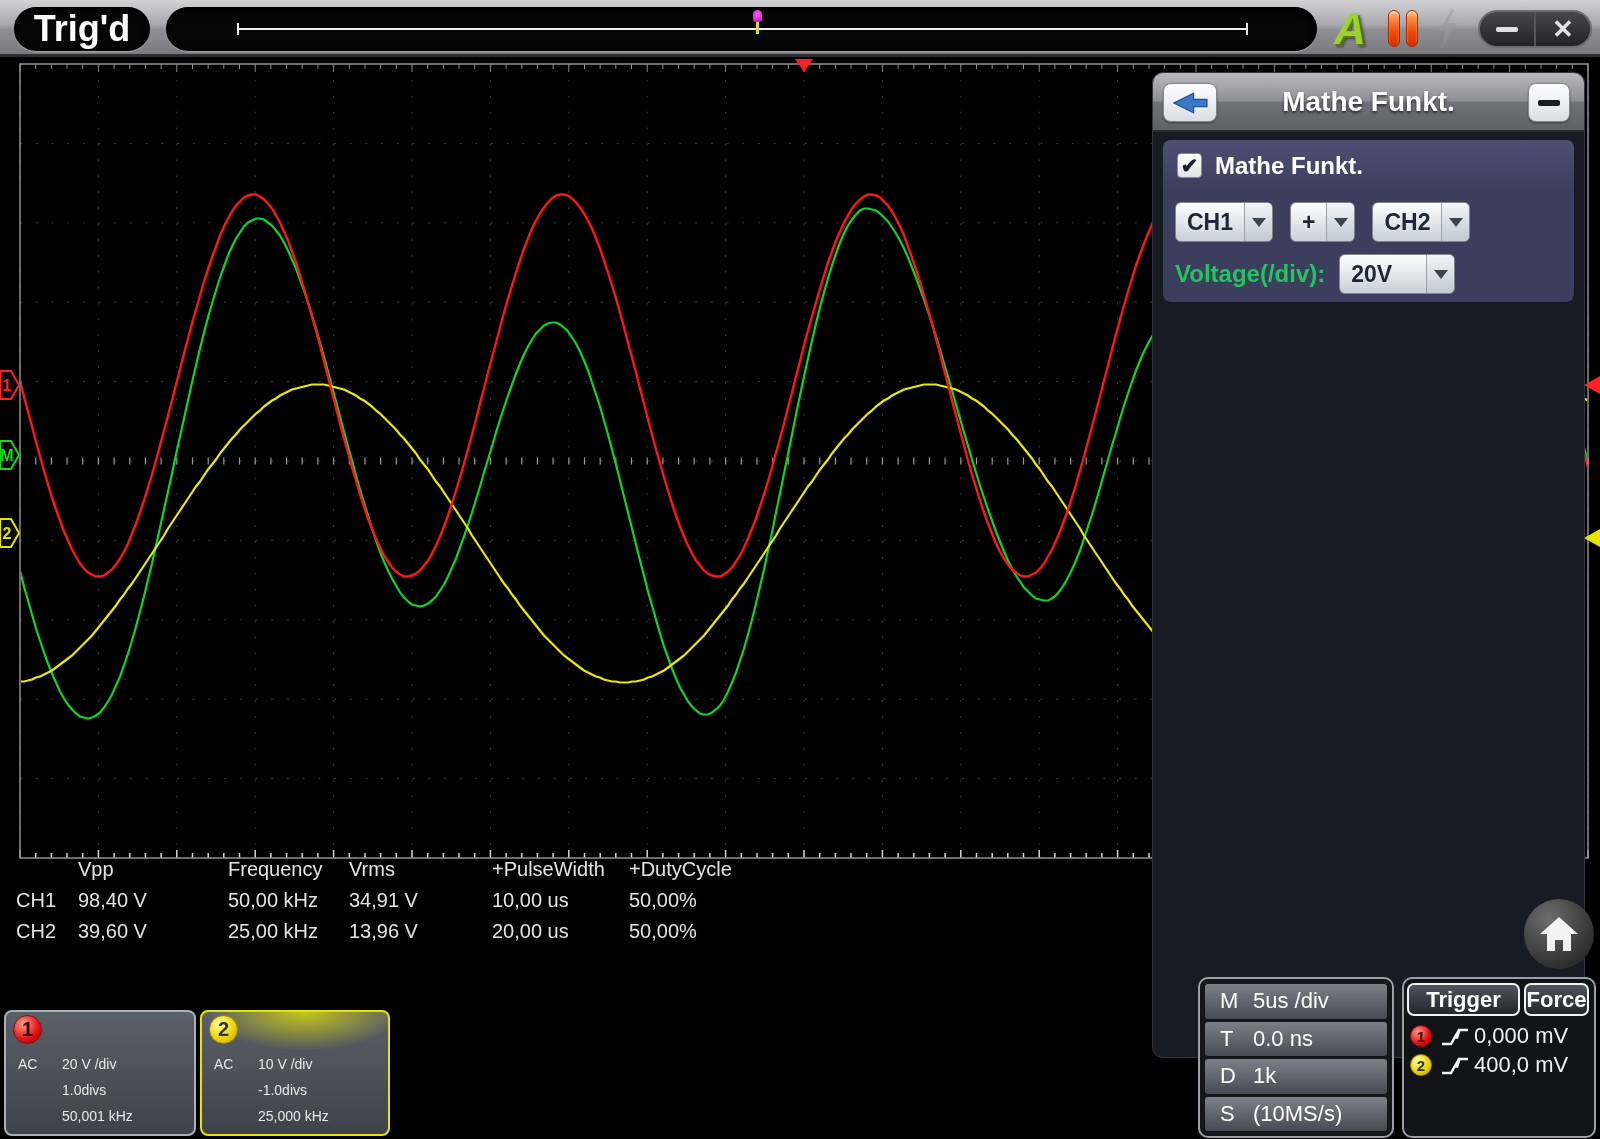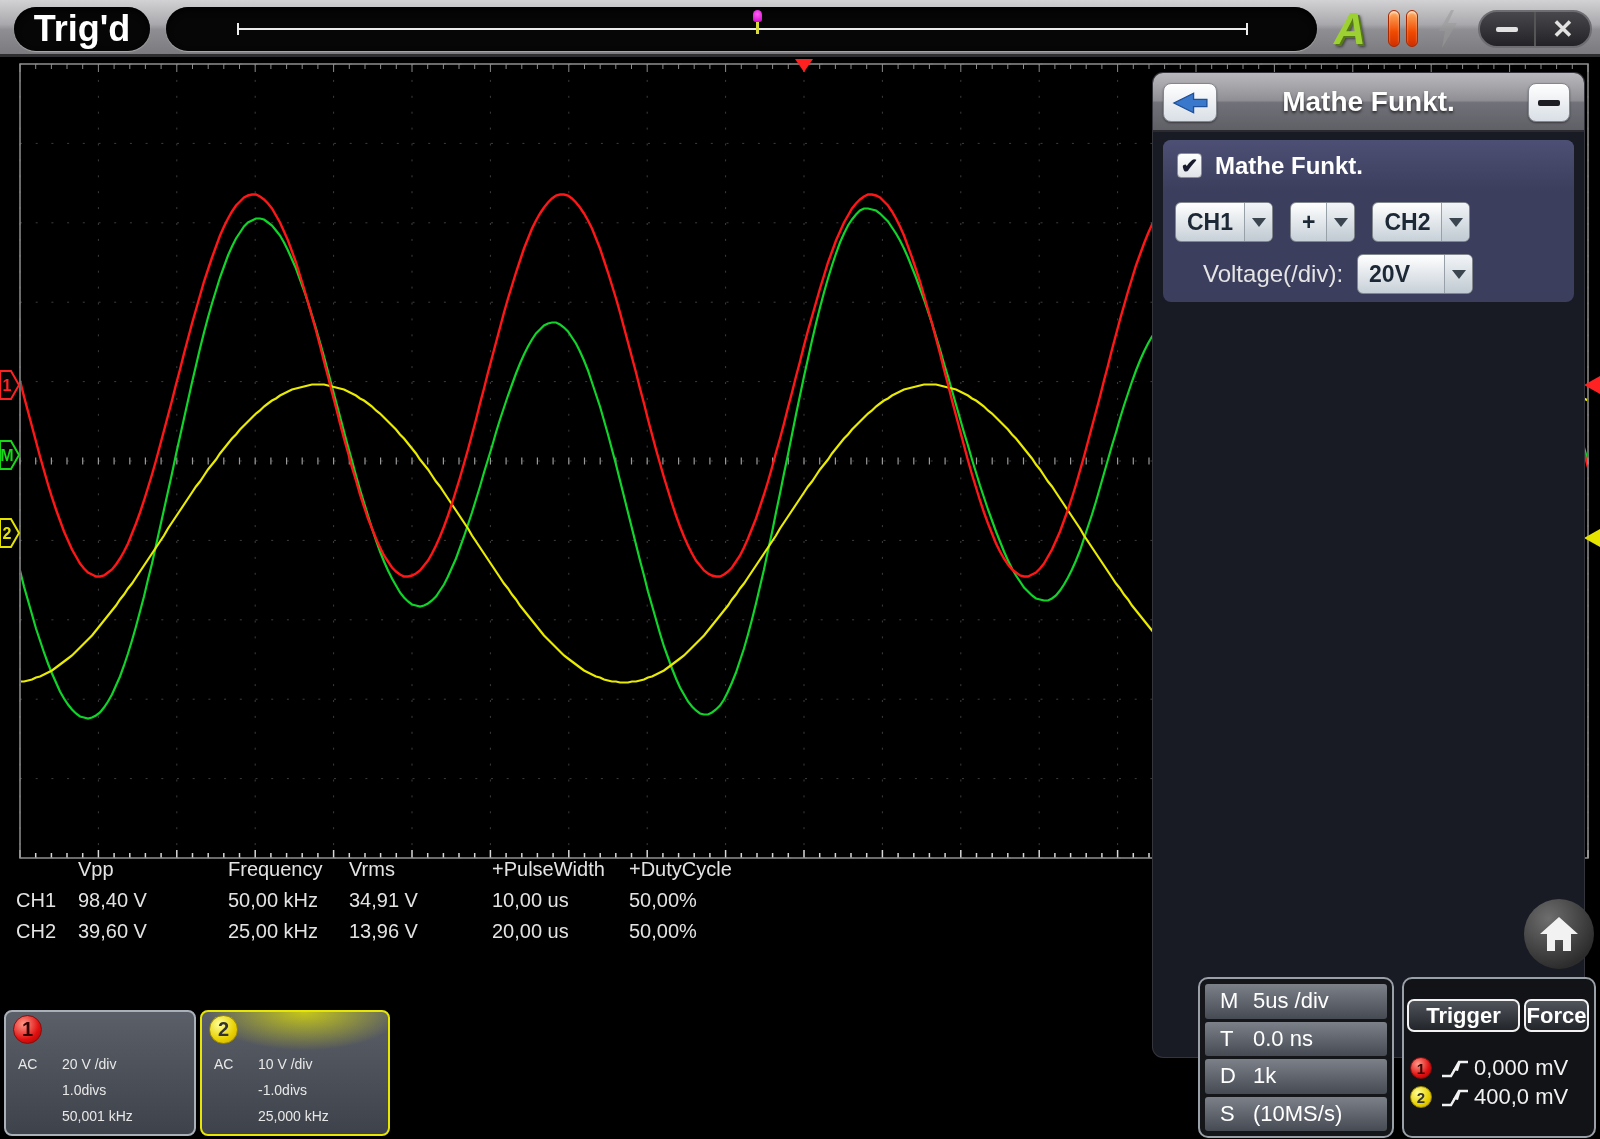--- a/index.html
+++ b/index.html
@@ -63,21 +63,21 @@
   .chk-label { margin-left:13px; color:#fff; font-size:24px; font-weight:bold; }
   #dd-row { display:flex; gap:17px; padding:11px 12px 0 12px; }
   .dropdown { display:flex; height:40px; background:linear-gradient(#ffffff,#c7d0d8);
     border:1px solid #81878d; border-radius:6px; overflow:hidden; }
   .dd-value { display:flex; align-items:center; padding:0 11px; font-size:23px; font-weight:bold; color:#1d2836; }
   .dd-arrow { width:28px; border-left:1px solid #98a0a8; display:flex; align-items:center; justify-content:center;
     background:linear-gradient(#f2f5f8,#c0cad2); }
   .dd-arrow i { width:0; height:0; border-left:7px solid transparent; border-right:7px solid transparent;
     border-top:9px solid #3a4550; }
   #volt-row { display:flex; align-items:center; padding:12px 12px 0 12px; }
-  #volt-label { color:#e5e5e5; font-size:24px; font-weight:normal;margin-left:28px; }
+  #volt-label { color:#22c55e; font-size:24px; font-weight:bold; }
   #volt-dd { margin-left:14px; width:116px;text-align:right; }
   #volt-dd .dd-value { flex:1; }
   #sec-fft { top:242px; height:62px; display:flex; align-items:center; padding-left:14px; background:#45486a; }
 
   
   .meas { position:absolute; color:#e3e3e3; font-size:20px; white-space:nowrap; z-index:2; }
   .r-h  { top:858px; } .r-1 { top:889px; } .r-2 { top:920px; }
   .c-ch { left:16px; } .c0 { left:78px; } .c1 { left:212px;margin-left:16px; } .c2 { left:349px; }
   .c3 { left:492px; } .c4 { left:629px; }
 
@@ -100,21 +100,21 @@
   #timebase { position:absolute; left:1198px; top:977px; width:196px; height:161px; z-index:3;
     background:#15161a; border:2px solid #9aa0a8; border-radius:10px; padding:5px;
     display:grid; grid-template-rows:repeat(4,1fr); gap:3px; }
   .tb-row { background:linear-gradient(#7b8089,#464b53); border-radius:3px;
     display:flex; align-items:center; color:#fff; font-size:22px; }
   .tb-key { width:48px; padding-left:15px; }
 
   
   #trigger-box { position:absolute; left:1402px; top:977px; width:194px; height:161px; z-index:3;
     background:#121317; border:2px solid #9aa0a8; border-radius:10px; }
-  #trig-btn-row { display:flex; gap:4px; padding:20px 3px; }
+  #trig-btn-row { display:flex; gap:4px; padding:4px 3px; }
   .trig-btn { border:2px solid #f2f2f2; border-radius:7px; height:33px;
     background:linear-gradient(#50545b,#22252a); color:#fff; font-size:22px; font-weight:bold;
     display:flex; align-items:center; justify-content:center; font-family:"Liberation Sans",sans-serif; }
   #trigger-btn { width:113px; } #force-btn { width:65px; }
   .level-row { display:flex; align-items:center; padding:3px 0 0 6px; color:#f2f2f2; font-size:22px; }
   .lv-badge { width:22px; height:22px; border-radius:50%; display:flex; align-items:center; justify-content:center;
     font-size:15px; font-weight:bold; }
   .slope-icon { margin:0 4px 0 8px; }
 
   

